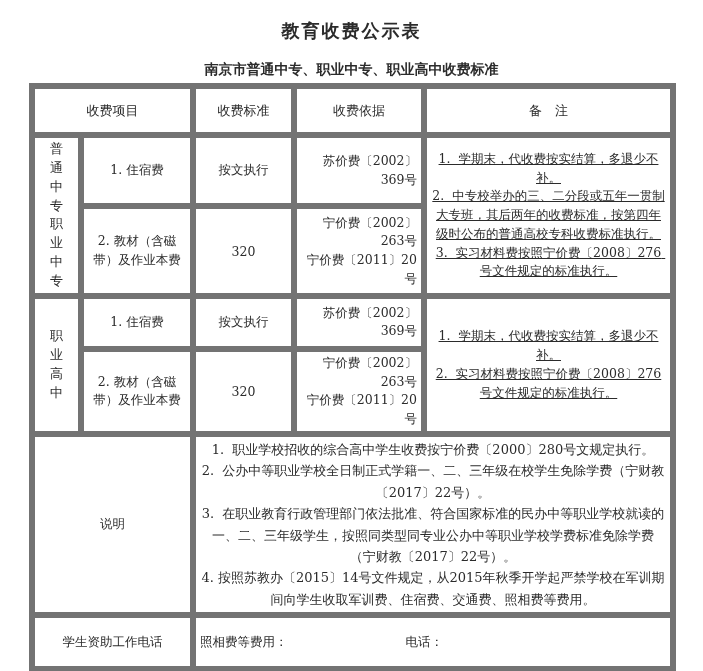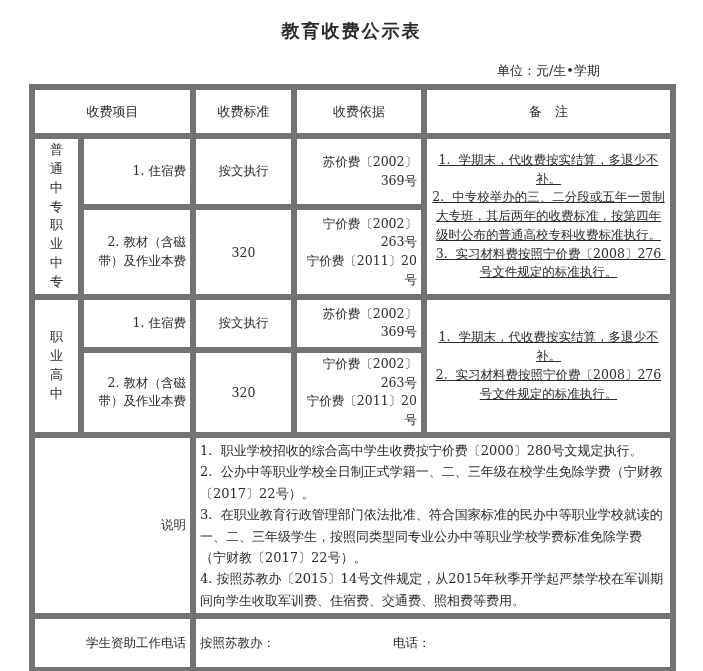--- a/index.html
+++ b/index.html
@@ -56,43 +56,43 @@
   .center { text-align: center; }
   .cat { text-align: center; }
   .vtext {
     width: 1em;
     margin: 0 auto;
     word-break: break-all;
     line-height: 1.45;
     font-size: 13px;
     text-align: left;
   }
-  .item { text-align: right; padding-left: 5px; line-height: 1.5; }
+  .item { text-align: center; padding-left: 5px; line-height: 1.5; }
   .basis { text-align: right; padding-left: 4px; line-height: 1.5; }
   .remark { text-align: center; vertical-align: middle; padding: 3px 4px; text-decoration: underline; }
   .remark div {
     white-space: pre-wrap;
     line-height: 1.5;
   }
-  .notes { text-align: left; vertical-align: middle; padding: 4px 8px; }
+  .notes { text-align: center; vertical-align: middle; padding: 4px 8px; }
   .notes div {
     white-space: pre-wrap;
     font-size: 13px;
     line-height: 1.65;
   }
-  .label-cell { text-align: right; font-size: 13px; }
+  .label-cell { text-align: center; font-size: 13px; }
   .phone-cell { text-align: left; padding-left: 5px; font-size: 13px; }
   .gap-aid { margin-left: 118px; }
 </style>
 </head>
 <body>
 
 <div class="page">
   <div class="title">教育收费公示表</div>
-  <div class="unit-note">单位：元/生•学期</div>
+  <div class="subtitle">南京市普通中专、职业中专、职业高中收费标准</div>
 
   <table class="fee-table">
     <colgroup>
       <col style="width:49px">
       <col style="width:112px">
       <col style="width:101px">
       <col style="width:130px">
       <col style="width:249px">
     </colgroup>
 
@@ -157,19 +157,19 @@
         <div>1.  职业学校招收的综合高中学生收费按宁价费〔2000〕280号文规定执行。</div>
         <div>2.  公办中等职业学校全日制正式学籍一、二、三年级在校学生免除学费（宁财教〔2017〕22号）。</div>
         <div>3.  在职业教育行政管理部门依法批准、符合国家标准的民办中等职业学校就读的一、二、三年级学生，按照同类型同专业公办中等职业学校学费标准免除学费（宁财教〔2017〕22号）。</div>
         <div>4. 按照苏教办〔2015〕14号文件规定，从2015年秋季开学起严禁学校在军训期间向学生收取军训费、住宿费、交通费、照相费等费用。</div>
       </td>
     </tr>
 
     <tr class="r7">
       <td colspan="2" class="label-cell">学生资助工作电话</td>
       <td colspan="3" class="phone-cell">
-        <span>按照苏教办：</span><span class="gap-aid">电话：</span>
+        <span>照相费等费用：</span><span class="gap-aid">电话：</span>
       </td>
     </tr>
 
   </tbody>
     </table>
 </div>
 
 </body></html>

